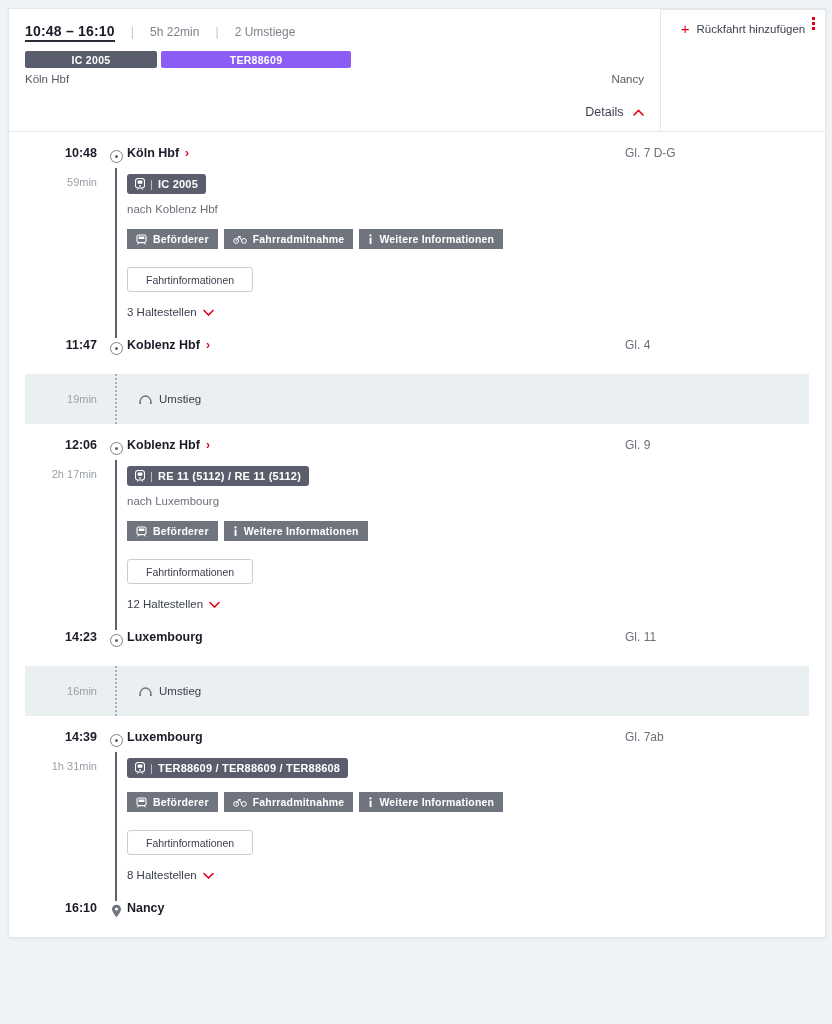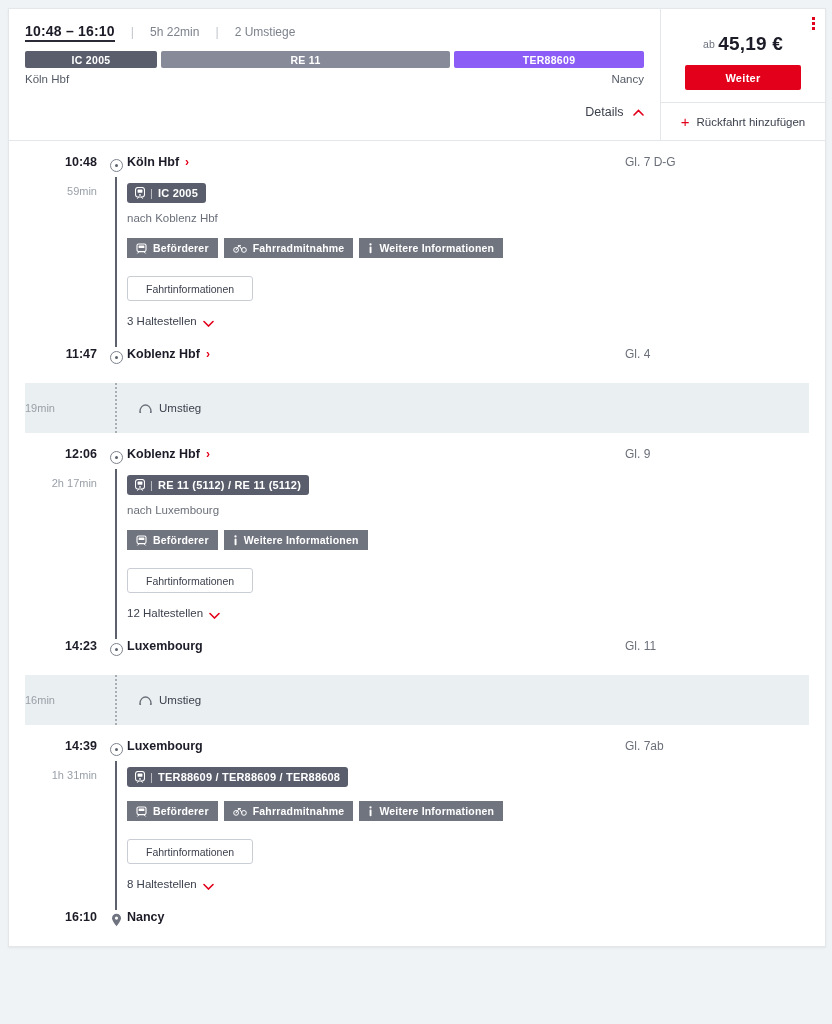--- a/index.html
+++ b/index.html
@@ -133,31 +133,31 @@
 
   .info-btn{
     display:inline-flex;align-items:center;justify-content:center;
     margin-top:18px;height:25px;padding:0 18px;
     border:1px solid #c9ced4;border-radius:3px;background:#fff;
     font-size:10.5px;color:#3c414d;cursor:pointer;font-family:inherit;
   }
 
   .stops-toggle{
     margin-top:14px;font-size:11.5px;color:#3c414d;cursor:pointer;
-    display:inline-flex;align-items:flex-end;gap:6px;
+    display:inline-flex;align-items:center;gap:6px;
   }
   .chev-down{color:#e2001a;font-weight:bold;}
 
   
   .transfer{
     background:#eaeff2;display:flex;align-items:center;height:50px;position:relative;
     margin:0 16px 0 16px;
   }
   .transfer .tr-dur{
-    width:80px;flex:0 0 80px;text-align:left;padding-right:8px;
+    width:80px;flex:0 0 80px;text-align:right;padding-right:8px;
     font-size:11px;color:#9aa0a8;box-sizing:border-box;
   }
   .transfer .tr-line{width:22px;flex:0 0 22px;display:flex;justify-content:center;align-self:stretch;}
   .transfer .tr-line .line{width:0;border-left:2px dotted #a9aeb6;height:100%;}
   .transfer .tr-label{
     flex:1 1 auto;display:flex;align-items:center;gap:7px;
     font-size:11.5px;color:#3c414d;padding-left:12px;
   }
 
   .leg-body{padding-bottom:4px;}
@@ -174,21 +174,20 @@
       <div class="summary-line">
         <span class="summary-time">10:48 – 16:10</span>
         <span class="sep">|</span>
         <span class="summary-meta">5h 22min</span>
         <span class="sep">|</span>
         <span class="summary-meta">2 Umstiege</span>
       </div>
 
       <div class="route-bars">
         <div class="route-bar b0">IC 2005</div>
-        <div class="route-bar b1">RE 11</div>
         <div class="route-bar b2">TER88609</div>
       </div>
 
       <div class="endpoints">
         <span>Köln Hbf</span>
         <span>Nancy</span>
       </div>
 
       <div class="details-row">
         <span class="lbl">
@@ -200,26 +199,20 @@
           </span>
         </span>
       </div>
     </div>
 
     <div class="header-right">
       <div class="kebab">
         <i></i>
         <i></i>
         <i></i>
-      </div>
-      <div class="price-top">
-        <div class="price">
-          <span class="ab">ab</span><span>45,19 €</span>
-        </div>
-        <button class="weiter-btn">Weiter</button>
       </div>
       <div class="return-row">
         <span class="plus">+</span>
         <span>Rückfahrt hinzufügen</span>
       </div>
     </div>
   </div>
 
   <div class="divider"></div>
 

